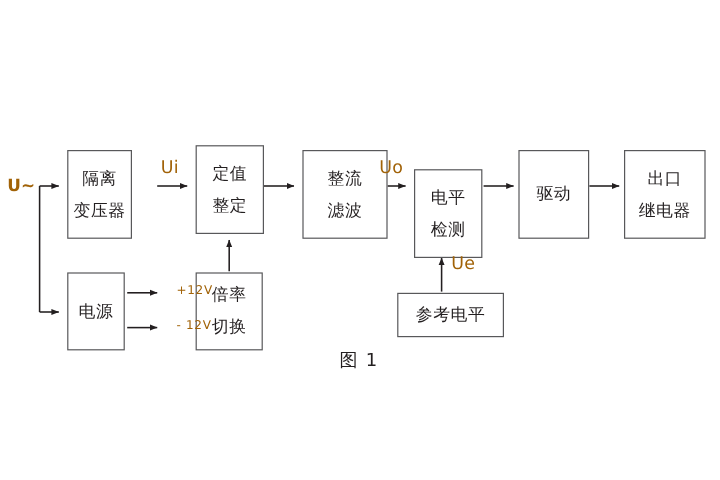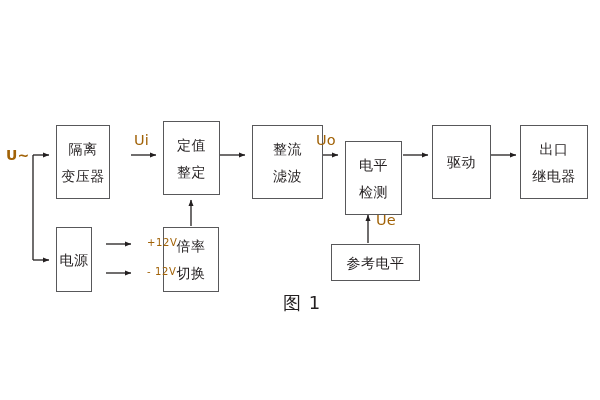--- a/index.html
+++ b/index.html
@@ -60,21 +60,21 @@
   .txt.sig {
     font-size: 14.5px;
   }
   .txt.rail {
     font-size: 10px;
     letter-spacing: 0.6px;
     margin-left: 15px;
   }
   .caption {
     position: absolute;
-    font-size: 18px;
+    font-size: 15px;
     color: #231f20;
     white-space: nowrap;
     letter-spacing: 1px;
   }
 </style>
 </head>
 <body>
 
 <div id="diagram-root">
 
@@ -134,21 +134,21 @@
 
   <div class="block" style="left:432px; top:125px; width:59px; height:74px;">
     <span class="ln">驱动</span>
   </div>
 
   <div class="block" style="left:520px; top:125px; width:68px; height:74px;">
     <span class="ln">出口</span>
     <span class="ln">继电器</span>
   </div>
 
-  <div class="block" style="left:56px; top:227px; width:36px; height:65px;">
+  <div class="block" style="left:56px; top:227px; width:48px; height:65px;">
     <span class="ln">电源</span>
   </div>
 
   <div class="block" style="left:163px; top:227px; width:56px; height:65px;align-items:center;">
     <span class="ln">倍率</span>
     <span class="ln">切换</span>
   </div>
 
   <div class="block" style="left:331px; top:244px; width:89px; height:37px;">
     <span class="ln">参考电平</span>

